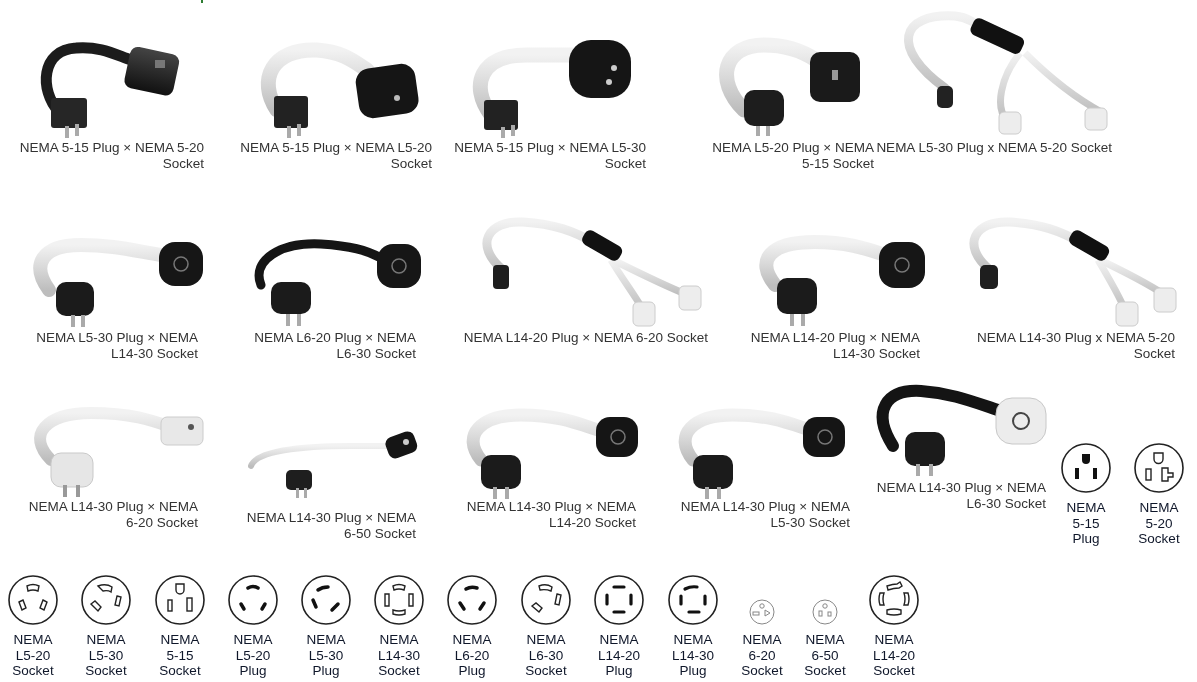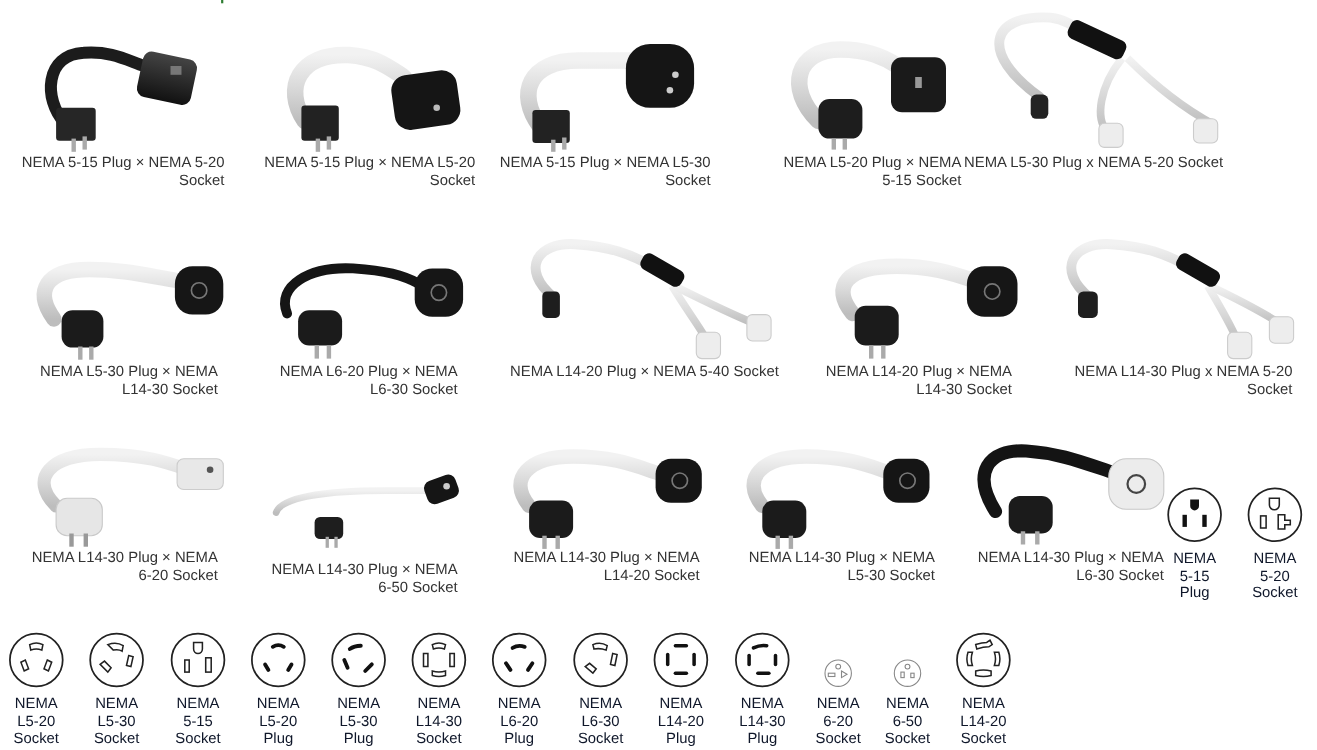--- a/index.html
+++ b/index.html
@@ -138,21 +138,21 @@
     <svg width="240" height="120" viewBox="0 0 240 120">
       <path d="M40 60 C10 35, 25 10, 60 12 C90 14, 110 20, 135 35" stroke="url(#gW)" stroke-width="9" fill="none" stroke-linecap="round"></path>
       <path d="M148 50 C160 70, 175 90, 180 100" stroke="url(#gW)" stroke-width="7" fill="none"></path>
       <path d="M150 50 C180 65, 200 75, 225 85" stroke="url(#gW)" stroke-width="7" fill="none"></path>
       <rect x="118" y="28" width="42" height="16" rx="6" fill="#111" transform="rotate(30 140 36)"></rect>
       <rect x="30" y="55" width="16" height="24" rx="4" fill="#1e1e1e"></rect>
       <rect x="170" y="92" width="22" height="24" rx="5" fill="#ededed" stroke="#ccc"></rect>
       <rect x="216" y="76" width="22" height="24" rx="5" fill="#ededed" stroke="#ccc"></rect>
     </svg>
   </div>
-  <div class="cap">NEMA L14-20 Plug × NEMA 5-40 Socket</div>
+  <div class="cap">NEMA L14-20 Plug × NEMA 6-20 Socket</div>
 </div>
 
 <div class="card" style="left:740px;top:220px;width:180px;">
   <div class="img" style="width:170px;height:110px;">
     <svg width="170" height="110" viewBox="0 0 170 110">
       <path d="M30 65 C10 40, 25 22, 70 22 C100 22, 120 28, 140 35" stroke="url(#gW)" stroke-width="14" fill="none" stroke-linecap="round"></path>
       <rect x="134" y="22" width="46" height="46" rx="16" fill="#161616"></rect>
       <circle cx="157" cy="45" r="7" fill="none" stroke="#777" stroke-width="1.5"></circle>
       <rect x="32" y="58" width="40" height="36" rx="10" fill="#1b1b1b"></rect>
       <rect x="45" y="94" width="4" height="12" fill="#aaa"></rect>
@@ -226,21 +226,21 @@
       <rect x="130" y="12" width="42" height="40" rx="14" fill="#151515"></rect>
       <circle cx="152" cy="32" r="7" fill="none" stroke="#777" stroke-width="1.5"></circle>
       <rect x="20" y="50" width="40" height="34" rx="10" fill="#1b1b1b"></rect>
       <rect x="32" y="82" width="4" height="12" fill="#aaa"></rect>
         <rect x="44" y="82" width="4" height="12" fill="#aaa"></rect>
     </svg>
   </div>
   <div class="cap">NEMA L14-30 Plug × NEMA L5-30 Socket</div>
 </div>
 
-<div class="card" style="left:866px;top:405px;width:180px;margin-left:12px;">
+<div class="card" style="left:866px;top:386px;width:180px;">
   <div class="img" style="width:170px;height:94px;">
     <svg width="170" height="94" viewBox="0 0 170 94">
       <path d="M22 60 C0 25, 15 3, 50 5 C80 7, 100 15, 130 25" stroke="#141414" stroke-width="12" fill="none" stroke-linecap="round"></path>
       <rect x="125" y="12" width="50" height="46" rx="16" fill="#ececec" stroke="#c8c8c8"></rect>
       <circle cx="150" cy="35" r="8" fill="none" stroke="#444" stroke-width="2"></circle>
       <rect x="34" y="46" width="40" height="34" rx="10" fill="#1b1b1b"></rect>
       <rect x="45" y="78" width="4" height="12" fill="#aaa"></rect>
         <rect x="58" y="78" width="4" height="12" fill="#aaa"></rect>
     </svg>
   </div>

